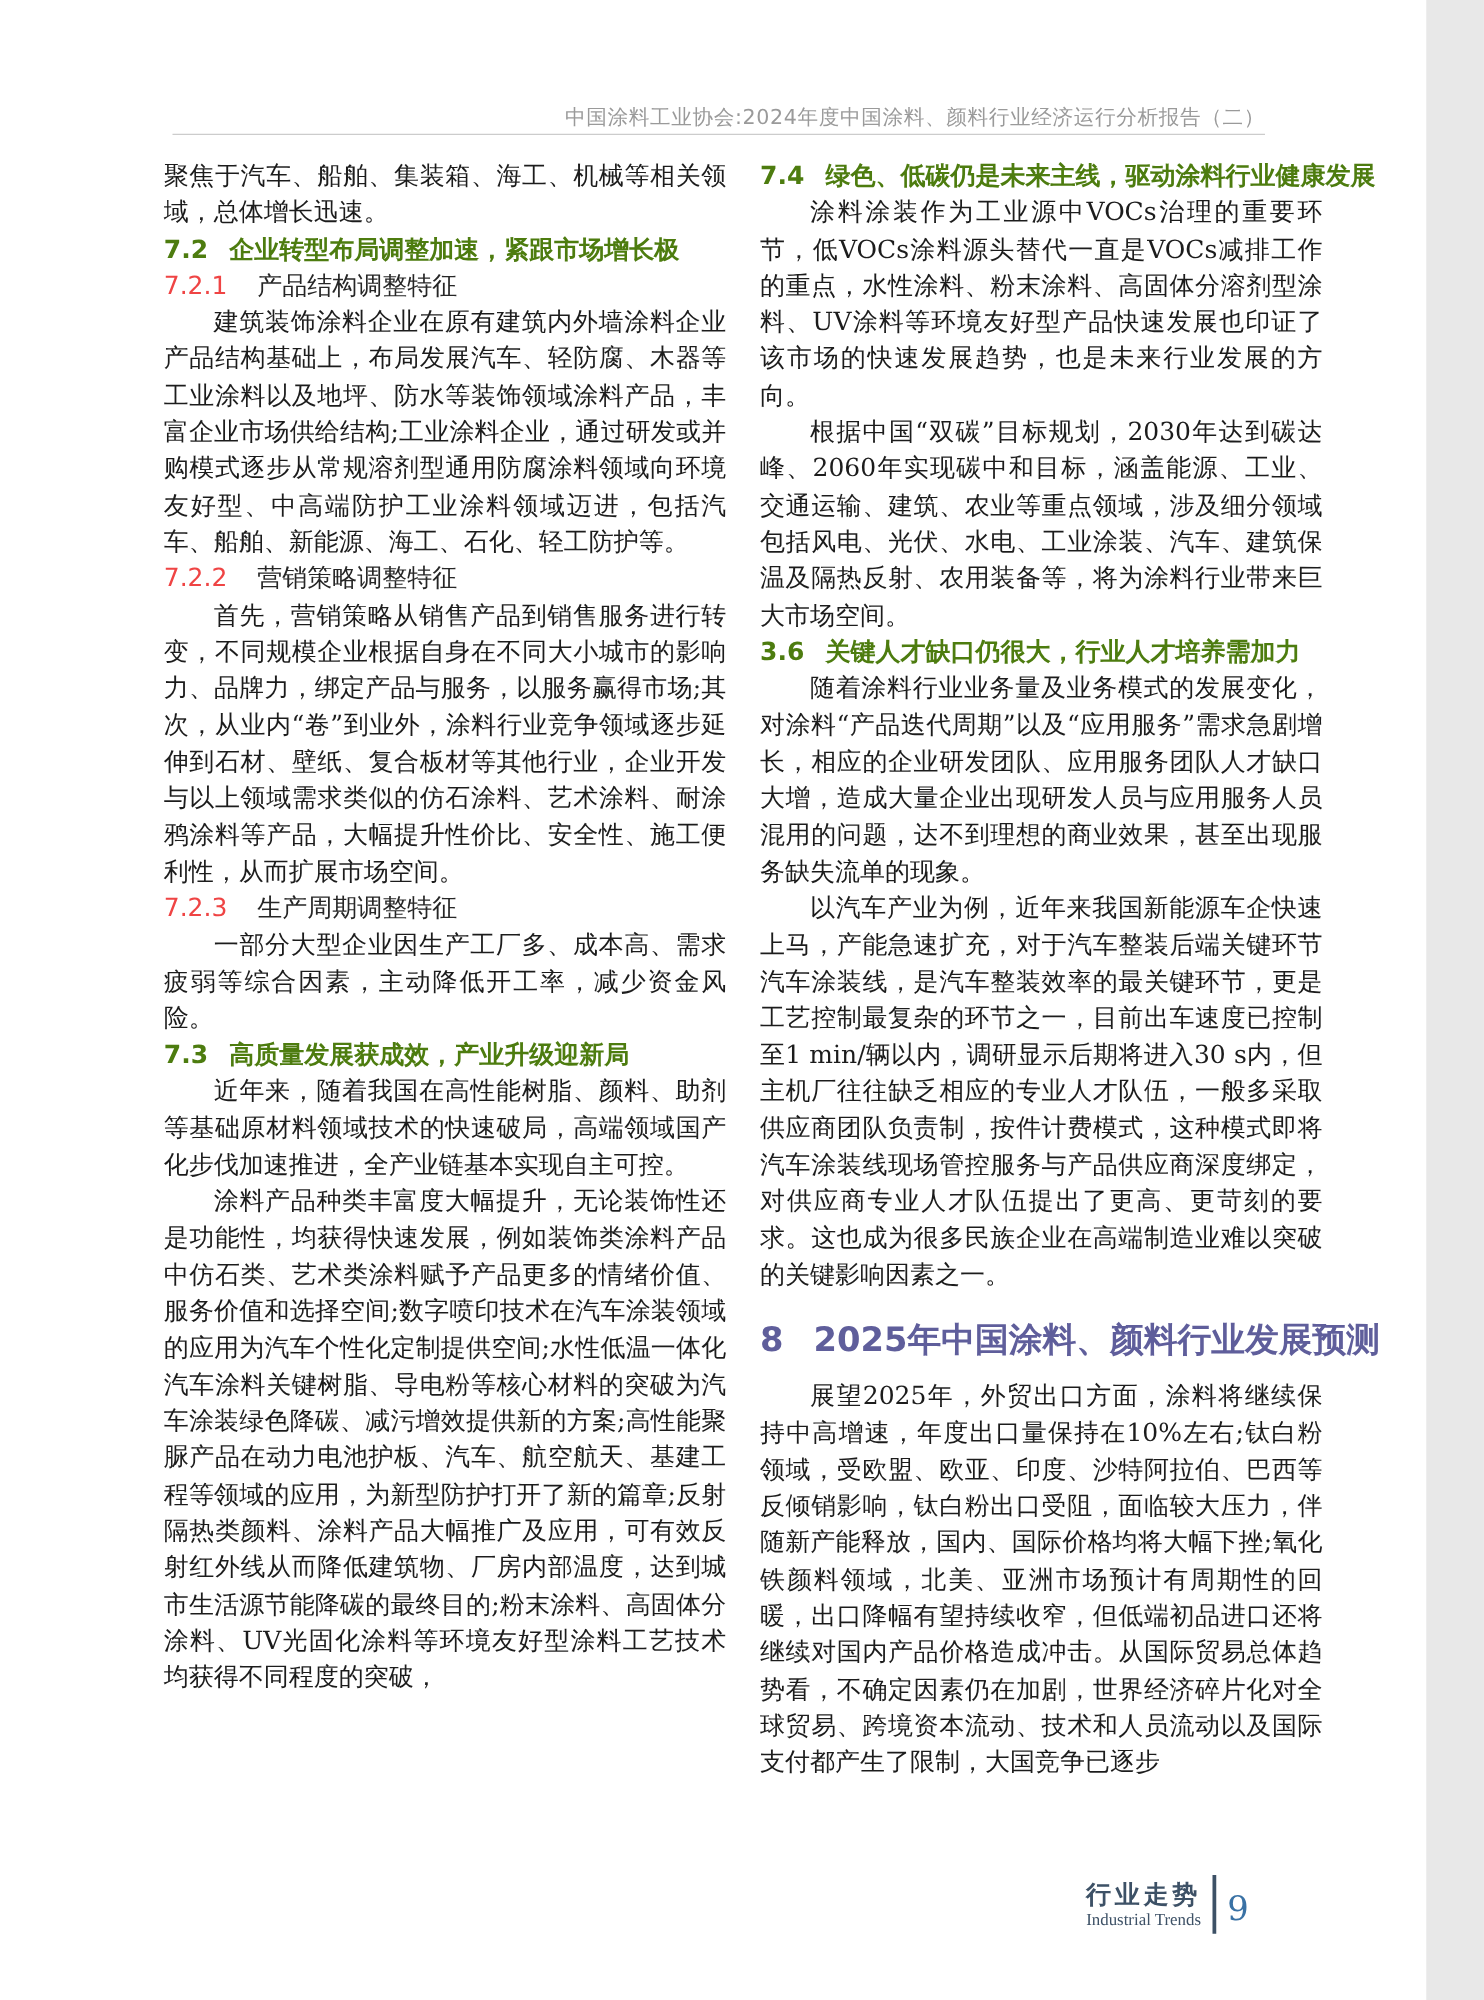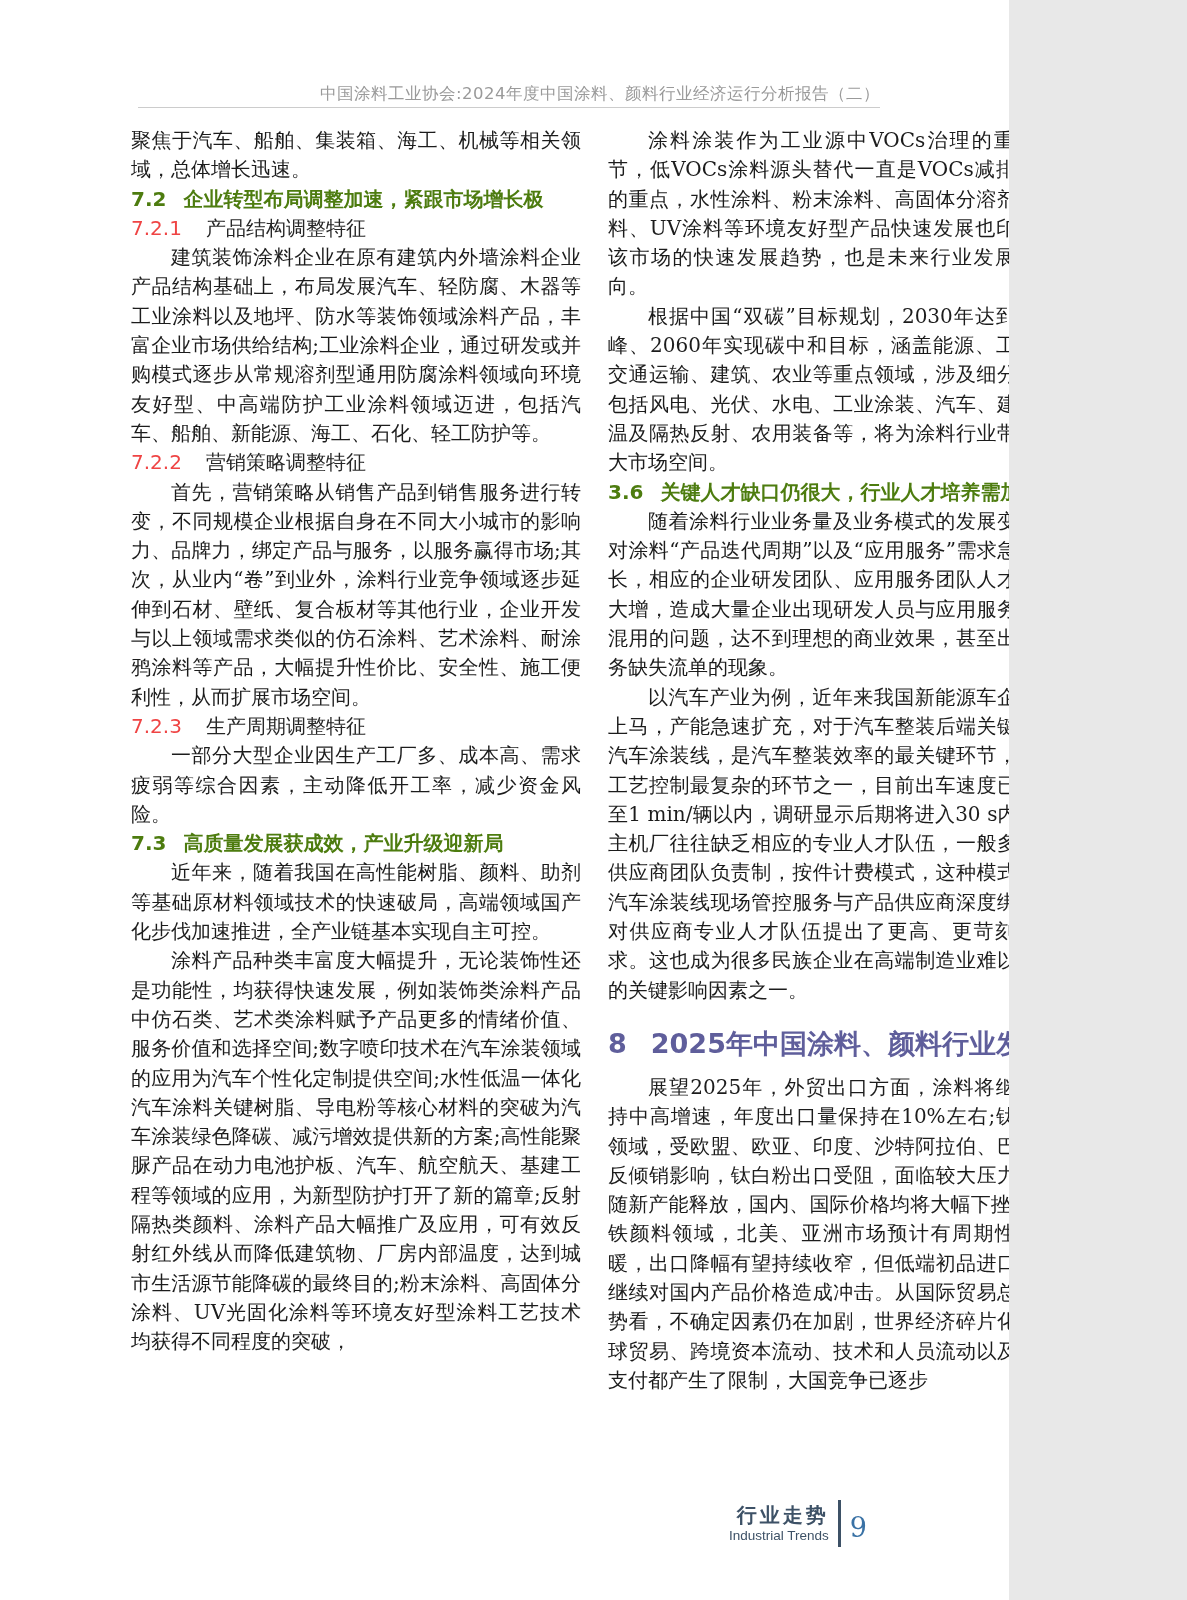--- a/index.html
+++ b/index.html
@@ -1,18 +1,18 @@
 <!DOCTYPE html>
 <html><head>
 <meta charset="utf-8">
 <style>
   html,body{margin:0;padding:0;background:#e8e8e8;}
   .page{
     position:relative;
-    width:1009px;height:1600px;
+    width:1141px;height:1600px;
     background:#ffffff;
     overflow:hidden;
     font-family:"DejaVu Serif","Liberation Serif",serif;
     color:#1c1c1c;
   }
   
   .running-header{
     position:absolute;top:83px;left:138px;right:129px;
     text-align:right;
     font-family:"DejaVu Sans","Liberation Sans",sans-serif;
@@ -64,21 +64,21 @@
   .page-footer{
     position:absolute;top:1500px;right:142px;
     display:flex;align-items:center;gap:9px;
   }
   .footer-labels{text-align:right;line-height:1;}
   .footer-cn{
     font-family:"DejaVu Sans","Liberation Sans",sans-serif;
     font-weight:bold;font-size:20px;color:#3d5166;letter-spacing:3px;
   }
   .footer-en{
-    font-family:Liberation Sans, sans-serif;
+    font-family:Liberation Serif, serif;
     font-size:13.5px;color:#3d5166;margin-top:4px;
   }
   .footer-bar{width:3px;height:47px;background:#3d5166;}
   .footer-page{
     font-family:"DejaVu Serif","Liberation Serif",serif;
     font-size:27px;color:#3a72a5;padding-top:8px;
   }
 </style>
 </head>
 <body>
@@ -108,20 +108,23 @@
       </div>
       <p class="indent">一部分大型企业因生产工厂多、成本高、需求疲弱等综合因素，主动降低开工率，减少资金风险。</p>
       <div class="h2">
         <span class="num">7.3</span><span>高质量发展获成效，产业升级迎新局</span>
       </div>
       <p class="indent">近年来，随着我国在高性能树脂、颜料、助剂等基础原材料领域技术的快速破局，高端领域国产化步伐加速推进，全产业链基本实现自主可控。</p>
       <p class="indent">涂料产品种类丰富度大幅提升，无论装饰性还是功能性，均获得快速发展，例如装饰类涂料产品中仿石类、艺术类涂料赋予产品更多的情绪价值、服务价值和选择空间;数字喷印技术在汽车涂装领域的应用为汽车个性化定制提供空间;水性低温一体化汽车涂料关键树脂、导电粉等核心材料的突破为汽车涂装绿色降碳、减污增效提供新的方案;高性能聚脲产品在动力电池护板、汽车、航空航天、基建工程等领域的应用，为新型防护打开了新的篇章;反射隔热类颜料、涂料产品大幅推广及应用，可有效反射红外线从而降低建筑物、厂房内部温度，达到城市生活源节能降碳的最终目的;粉末涂料、高固体分涂料、UV光固化涂料等环境友好型涂料工艺技术均获得不同程度的突破，</p>
     </div>
 
     <div class="col">
+      <div class="h2">
+        <span class="num">7.4</span><span>绿色、低碳仍是未来主线，驱动涂料行业健康发展</span>
+      </div>
       <p class="indent">涂料涂装作为工业源中VOCs治理的重要环节，低VOCs涂料源头替代一直是VOCs减排工作的重点，水性涂料、粉末涂料、高固体分溶剂型涂料、UV涂料等环境友好型产品快速发展也印证了该市场的快速发展趋势，也是未来行业发展的方向。</p>
       <p class="indent">根据中国“双碳”目标规划，2030年达到碳达峰、2060年实现碳中和目标，涵盖能源、工业、交通运输、建筑、农业等重点领域，涉及细分领域包括风电、光伏、水电、工业涂装、汽车、建筑保温及隔热反射、农用装备等，将为涂料行业带来巨大市场空间。</p>
       <div class="h2">
         <span class="num">3.6</span><span>关键人才缺口仍很大，行业人才培养需加力</span>
       </div>
       <p class="indent">随着涂料行业业务量及业务模式的发展变化，对涂料“产品迭代周期”以及“应用服务”需求急剧增长，相应的企业研发团队、应用服务团队人才缺口大增，造成大量企业出现研发人员与应用服务人员混用的问题，达不到理想的商业效果，甚至出现服务缺失流单的现象。</p>
       <p class="indent">以汽车产业为例，近年来我国新能源车企快速上马，产能急速扩充，对于汽车整装后端关键环节汽车涂装线，是汽车整装效率的最关键环节，更是工艺控制最复杂的环节之一，目前出车速度已控制至1 min/辆以内，调研显示后期将进入30 s内，但主机厂往往缺乏相应的专业人才队伍，一般多采取供应商团队负责制，按件计费模式，这种模式即将汽车涂装线现场管控服务与产品供应商深度绑定，对供应商专业人才队伍提出了更高、更苛刻的要求。这也成为很多民族企业在高端制造业难以突破的关键影响因素之一。</p>
       <div class="h1">
         <span class="num">8</span><span>2025年中国涂料、颜料行业发展预测</span>
       </div>

